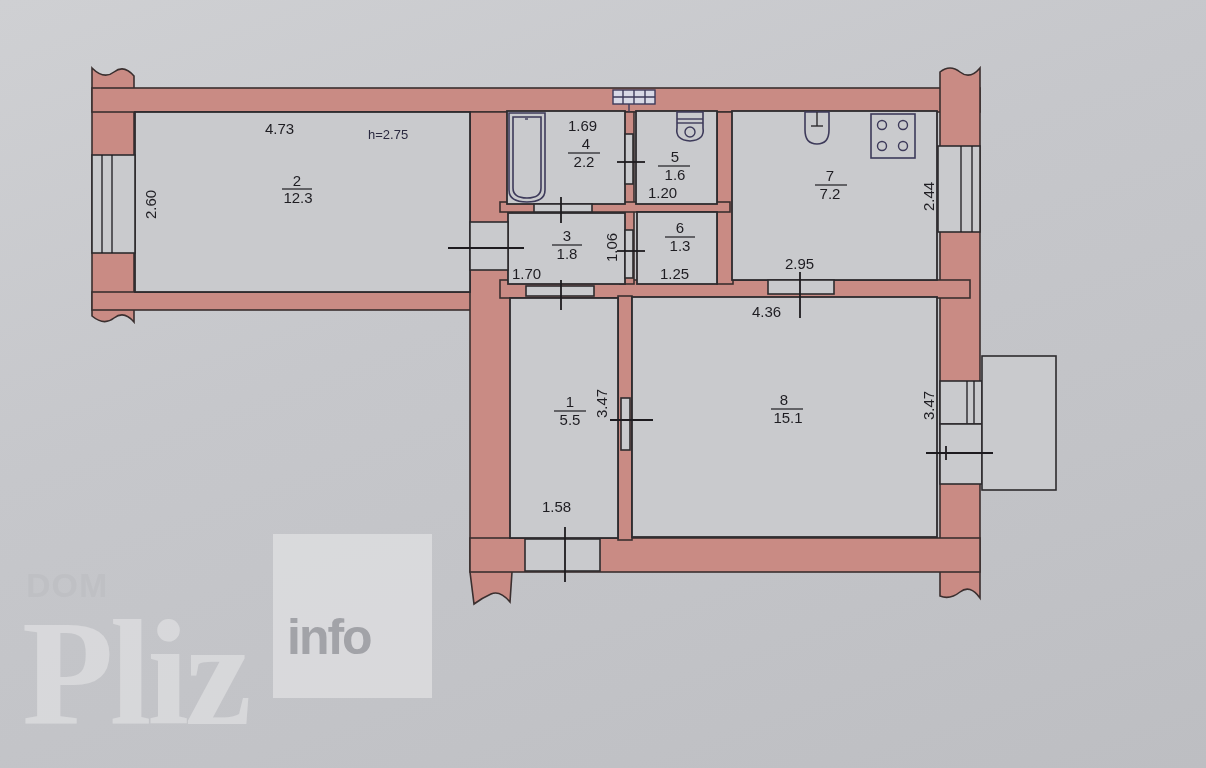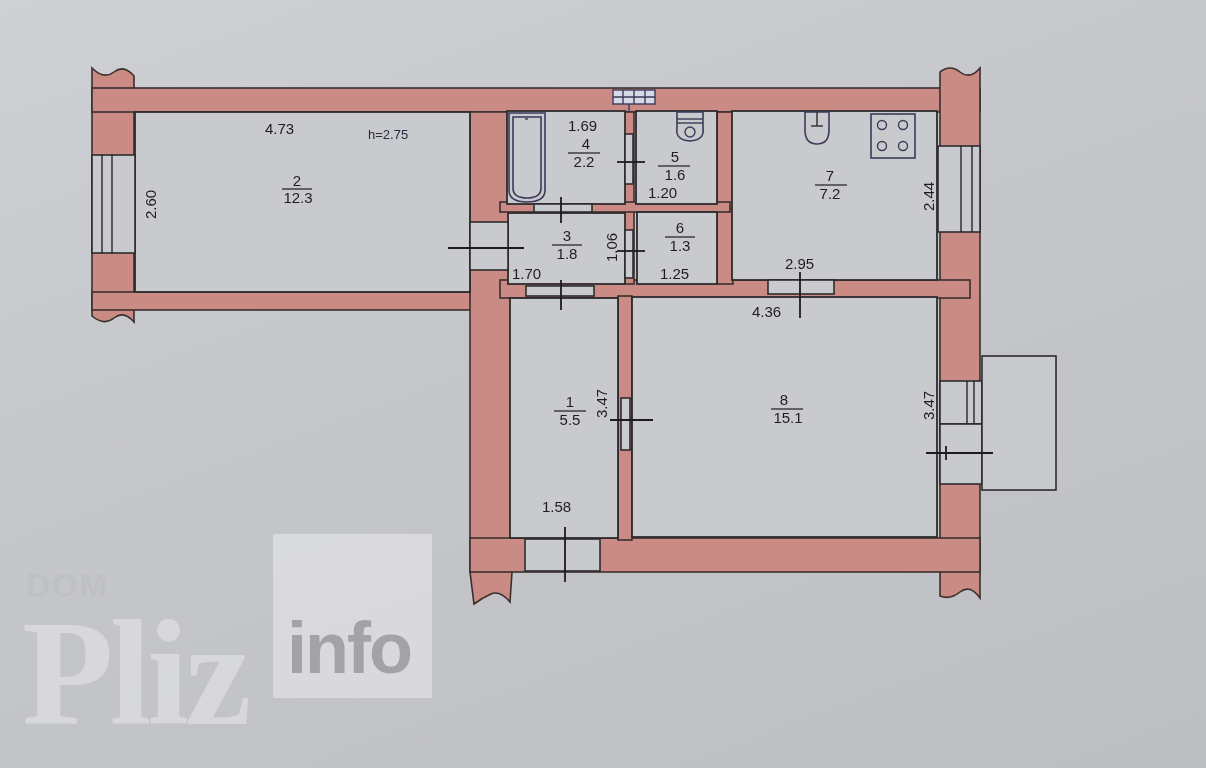--- a/index.html
+++ b/index.html
@@ -21,21 +21,21 @@
   .opening { fill: #c9cacd; stroke: #2d2b2e; stroke-width: 1.6; }
   .fixture { fill: #c9cacd; stroke: #3d3a5a; stroke-width: 1.6; }
   .lbl { font-family: "Liberation Sans", sans-serif; font-size: 15px; fill: #1e1d22; }
   .lbl-small { font-family: "Liberation Sans", sans-serif; font-size: 13px; fill: #2a2940; }
   .frac-line { stroke: #1e1d22; stroke-width: 1.2; }
 
   .wm { position: absolute; font-family: "Liberation Sans", sans-serif; font-weight: bold; }
   .wm-dom { left: 26px; top: 566px; font-size: 34px; color: #bfc0c4; letter-spacing: 1px; }
   .wm-pliz { left: 22px; top: 598px; font-size: 150px; color: #e0e0e2; opacity: .72; line-height: 1; letter-spacing: -4px; font-family: Liberation Serif, serif; }
   .wm-box { position: absolute; left: 273px; top: 534px; width: 159px; height: 164px; background: #e2e2e4; opacity: .7; }
-  .wm-info { left: 287px; top: 612px; font-size: 72px; color: #a2a3a8; line-height: 1; letter-spacing: -2px; }
+  .wm-info { left: 287px; top: 612px; font-size: 50px; color: #a2a3a8; line-height: 1; letter-spacing: -2px; }
 </style>
 </head>
 <body>
 
 <div class="bg"></div>
 
 <svg class="plan" width="1206" height="768" viewBox="0 0 1206 768">
 
   <g>
 

